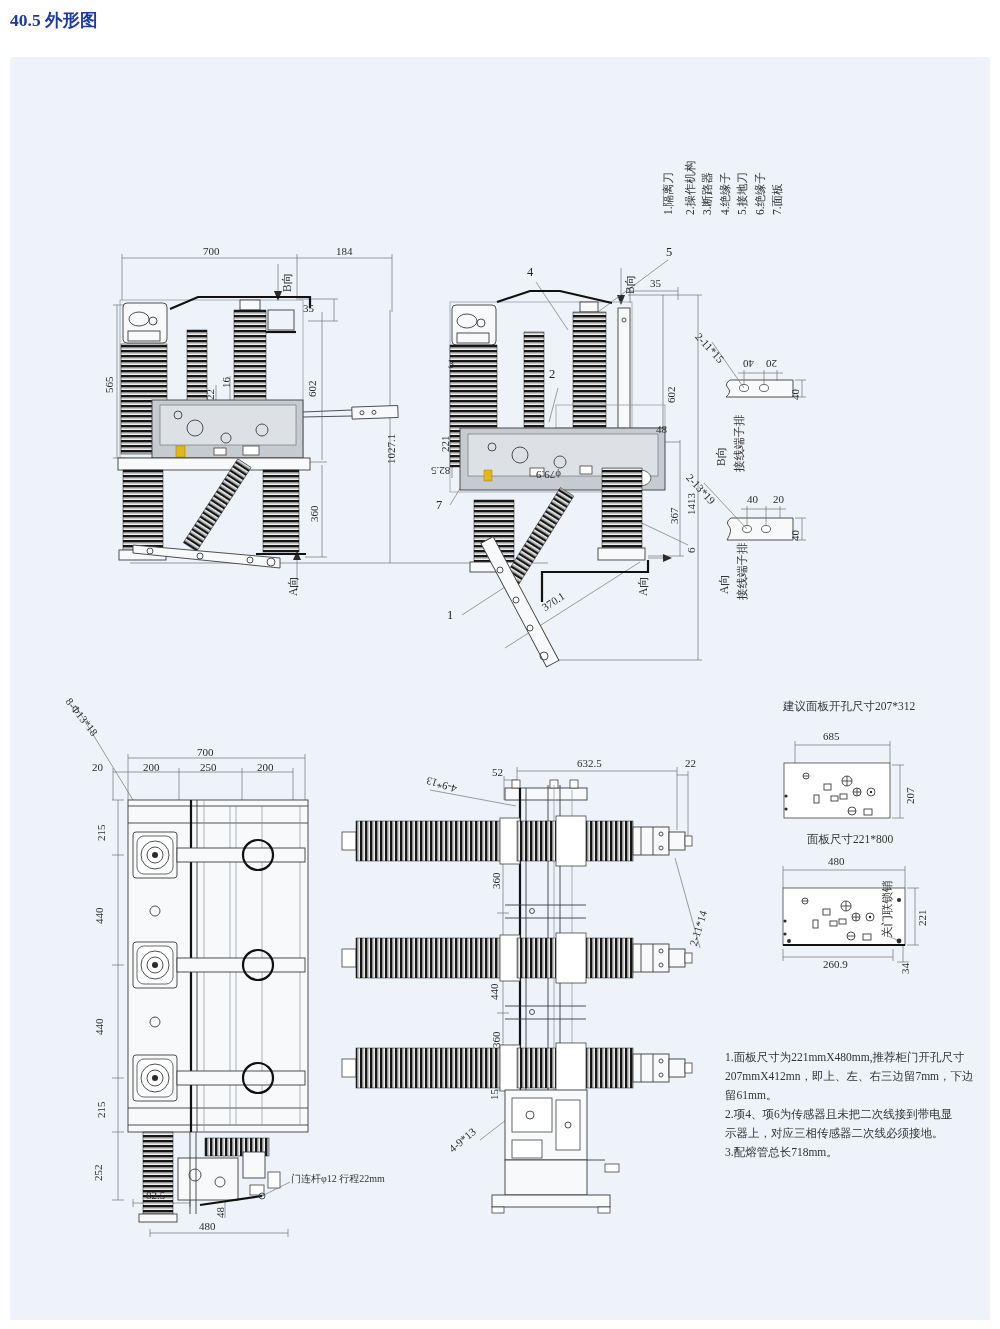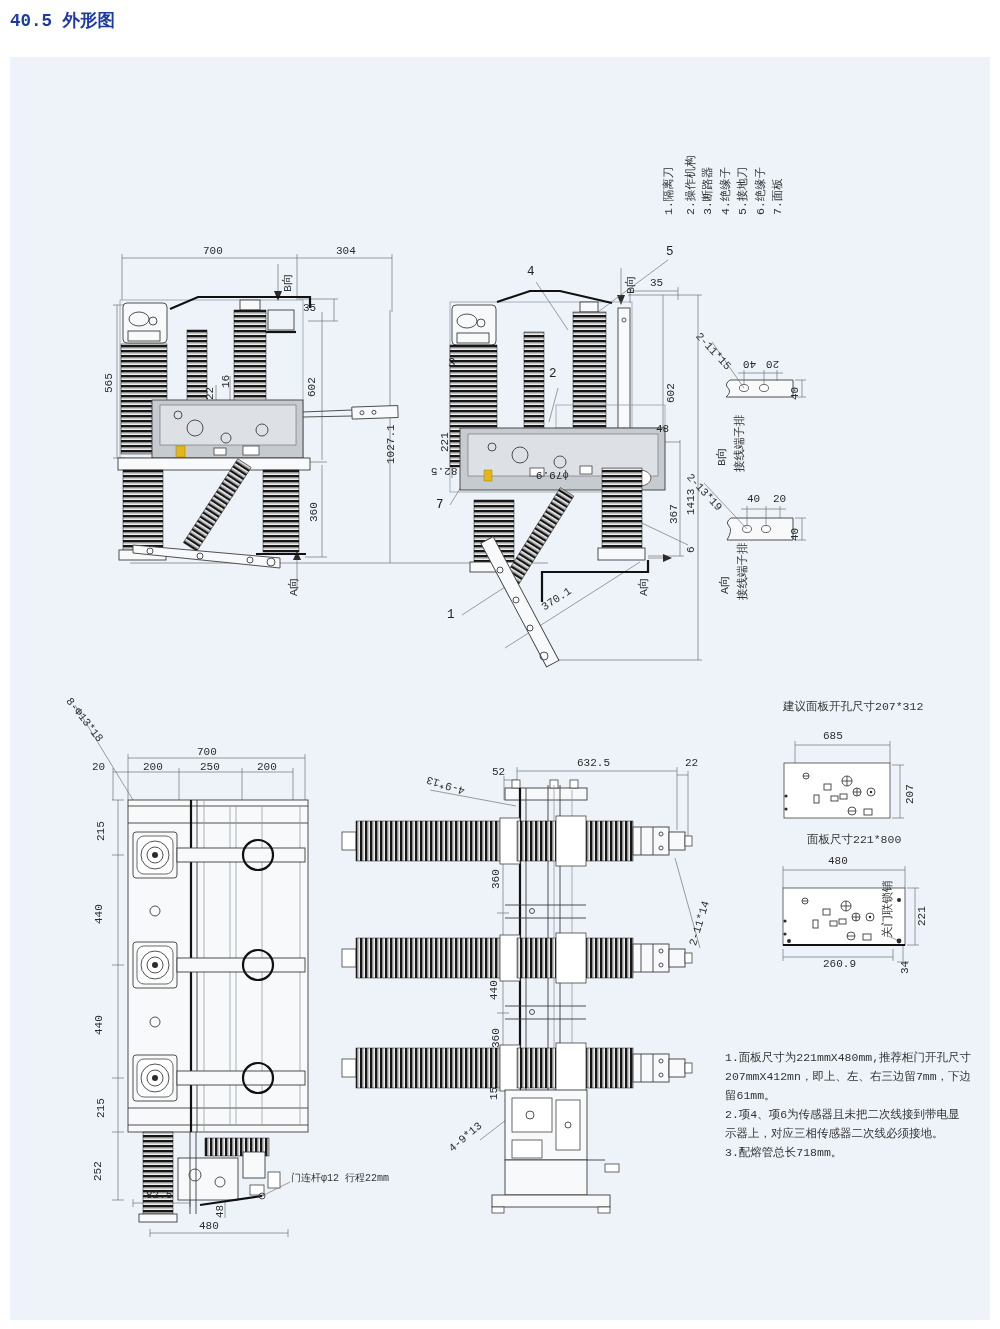--- a/index.html
+++ b/index.html
@@ -1,17 +1,17 @@
 <!DOCTYPE html>
 <html><head>
 <meta charset="utf-8">
 <style>
   html,body{margin:0;padding:0;background:#fff}
   .canvas{position:relative;width:1000px;height:1329px;background:#fff;
-          font-family:Liberation Mono, monospace;overflow:hidden}
+          font-family:Liberation Serif, serif;overflow:hidden}
   .panel{position:absolute;left:10px;top:57px;width:980px;height:1263px;background:#edf3f9;border-radius:2px}
   svg.lines{position:absolute;left:0;top:0;pointer-events:none}
   .title{position:absolute;left:10px;top:8px;font-size:17.5px;font-weight:bold;color:#1c3aa0;white-space:nowrap}
   .lbl{position:absolute;font-size:11px;color:#2b2b2b;white-space:nowrap;line-height:1}
   .cjk{font-size:11.5px;color:#333}
   .big{font-size:10px}
   .callout{font-size:12.5px;color:#222}
   .r90{transform:rotate(-90deg);transform-origin:0 0}
   .r180{transform:rotate(180deg);transform-origin:center}
   .note{position:absolute;font-size:11.5px;color:#333;white-space:nowrap;line-height:1}
@@ -444,21 +444,21 @@
 
   <span class="lbl cjk r90" style="left:663px;top:215px">1.隔离刀</span>
   <span class="lbl cjk r90" style="left:685px;top:215px">2.操作机构</span>
   <span class="lbl cjk r90" style="left:702px;top:215px">3.断路器</span>
   <span class="lbl cjk r90" style="left:720px;top:215px">4.绝缘子</span>
   <span class="lbl cjk r90" style="left:737px;top:215px">5.接地刀</span>
   <span class="lbl cjk r90" style="left:755px;top:215px">6.绝缘子</span>
   <span class="lbl cjk r90" style="left:772px;top:215px">7.面板</span>
 
   <span class="lbl" style="left:203px;top:246px">700</span>
-  <span class="lbl" style="left:336px;top:246px">304</span>
+  <span class="lbl" style="left:336px;top:246px">184</span>
   <span class="lbl cjk r90" style="left:282px;top:292px">B向</span>
   <span class="lbl" style="left:303px;top:303px">35</span>
   <span class="lbl r90" style="left:104px;top:393px">565</span>
   <span class="lbl r90" style="left:307px;top:397px">602</span>
   <span class="lbl r90" style="left:386px;top:464px">1027.1</span>
   <span class="lbl r90" style="left:205px;top:400px">22</span>
   <span class="lbl r90" style="left:221px;top:388px">16</span>
   <span class="lbl r90" style="left:309px;top:522px">360</span>
   <span class="lbl cjk r90" style="left:288px;top:596px">A向</span>
 

